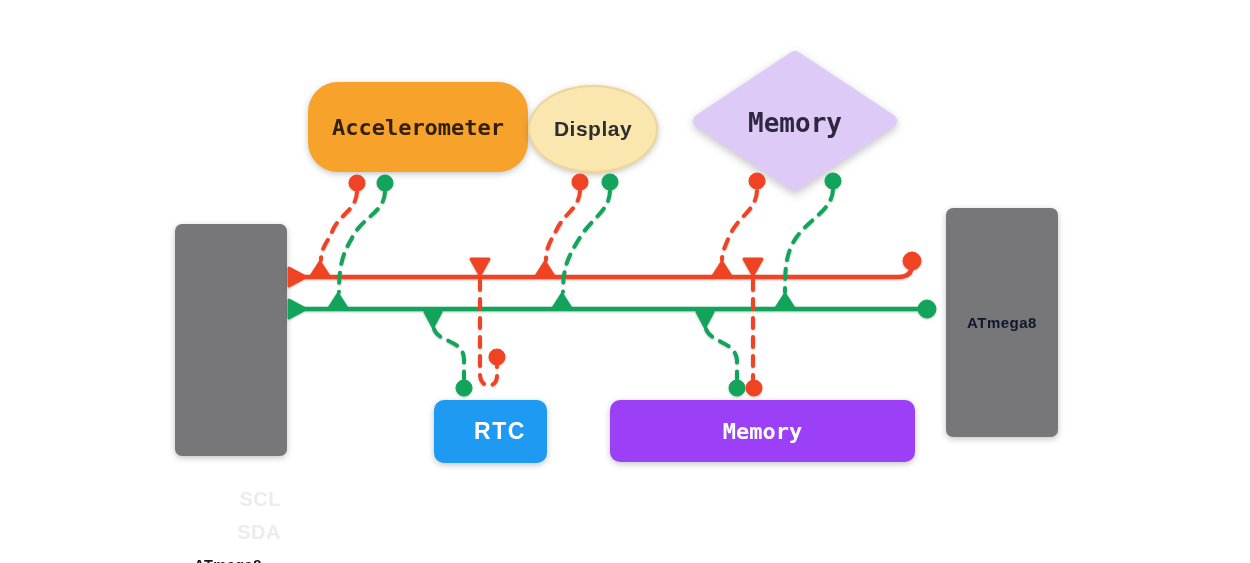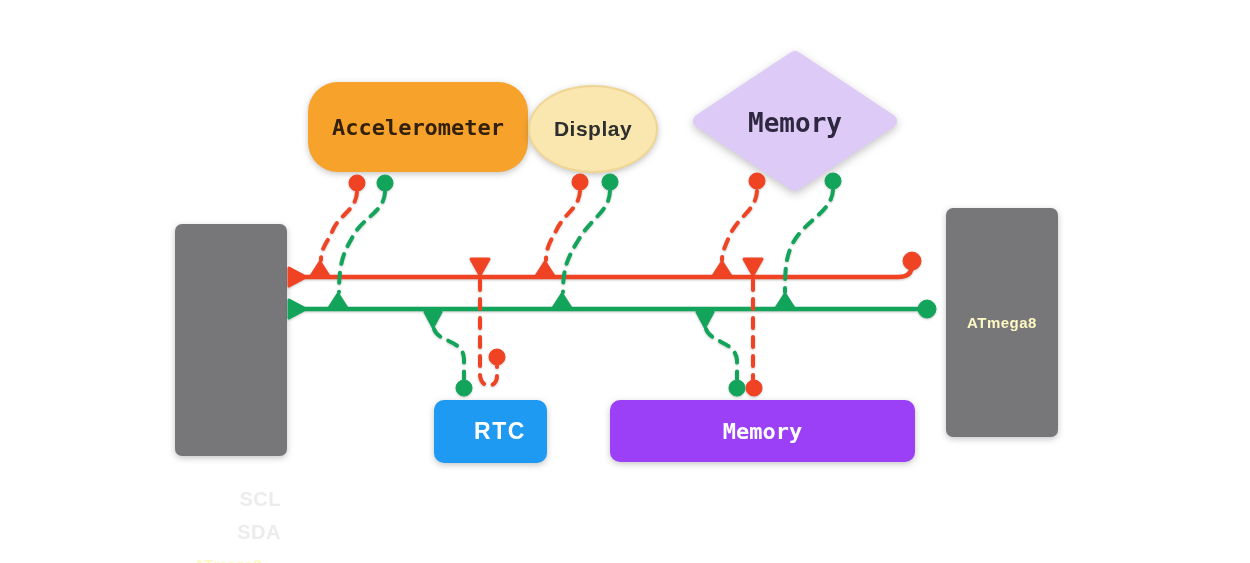--- a/index.html
+++ b/index.html
@@ -6,21 +6,21 @@
   .canvas{position:relative;width:1250px;height:563px;background:#ffffff;overflow:hidden;
           font-family:"Liberation Sans",sans-serif;}
   .node{position:absolute;display:flex;align-items:center;justify-content:center;
         box-shadow:0 2px 6px rgba(90,90,90,.35);box-sizing:border-box;}
   .mono{font-family:"DejaVu Sans Mono",monospace;}
   .sans{font-family:"Liberation Sans",sans-serif;}
 
   .chip{background:var(--chip);border-radius:7px;z-index:1;}
   .chip-left{left:175px;top:224px;width:112px;height:232px;}
   .chip-right{left:946px;top:208px;width:112px;height:229px;}
-  .chip-label{color:#fef9c3;font-weight:bold;font-size:15px;letter-spacing:.5px;}
+  .chip-label{color:#0f172a;font-weight:bold;font-size:15px;letter-spacing:.5px;}
   .pin{position:absolute;right:6px;color:#ECECEC;font-weight:bold;font-size:20px;letter-spacing:.5px;}
   .pin-scl{top:264px;}
   .pin-sda{top:297px;}
   .chip-left .chip-label{position:absolute;left:19px;top:333px;font-size:14.5px;}
 
   .accelerometer{left:260px;top:82px;width:220px;height:90px;border-radius:30px;
                  background:var(--accelerometer);color:var(--accelerometer-text);
                  font-weight:bold;font-size:22px;z-index:1;margin-left:48px;}
   .sensor{left:528px;top:85px;width:130px;height:88px;border-radius:50%;
           background:var(--sensor);border:2px solid var(--sensor-border);

